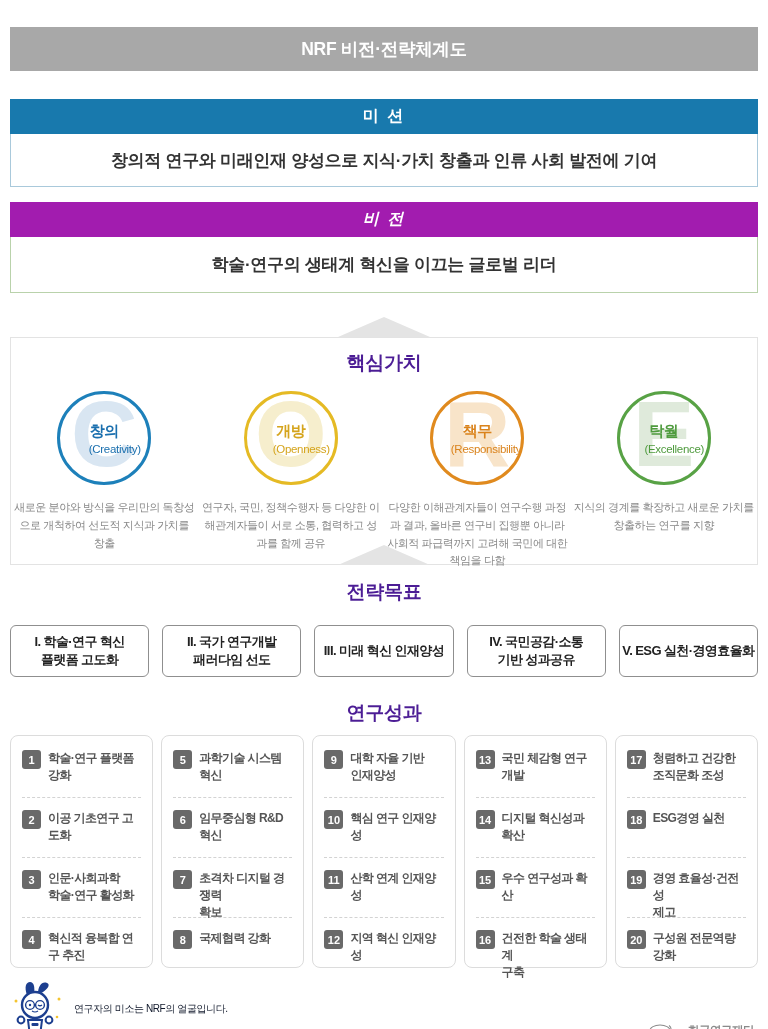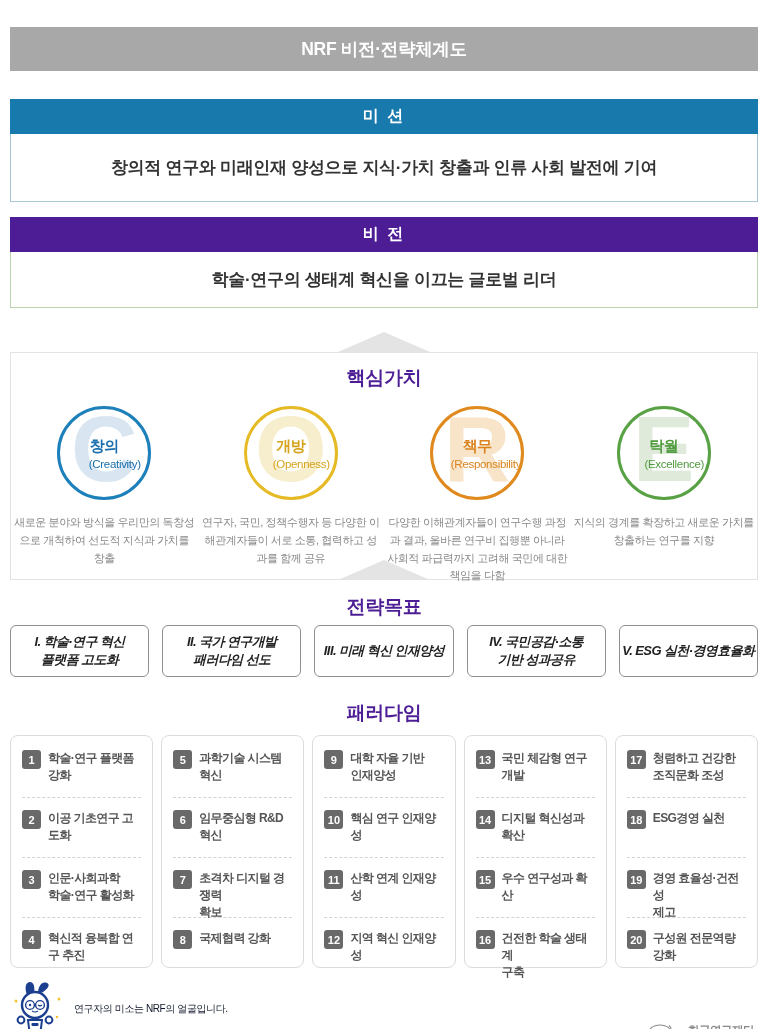--- a/index.html
+++ b/index.html
@@ -18,26 +18,26 @@
   }
 
   
   .band { margin-top:28px; }
   .band + .band { margin-top:15px; }
   .band-label {
     height:35px; color:#fff; font-size:16px; font-weight:bold;
     display:flex; align-items:center; justify-content:center; letter-spacing:2px;
   }
   .band-label.blue { background:#1879ad; }
-  .band-label.green { background:#4c1d95; }
+  .band-label.green { background:#a21caf;font-style:italic; }
   .band-body {
     background:#fff; display:flex; align-items:center; justify-content:center;
     font-size:17px; font-weight:bold; color:#333; letter-spacing:-0.3px;
   }
-  .band-body.blue { border:1px solid #a9c9db; border-top:none; height:68px; }
+  .band-body.blue { border:1px solid #a9c9db; border-top:none; height:53px; }
   .band-body.green { border:1px solid #b9d2ab; border-top:none; height:56px; }
 
   
   .tri {
     width:0; height:0; margin:0 auto;
     border-left:46px solid transparent; border-right:46px solid transparent;
     border-bottom:20px solid #e4e4e4;
   }
   .tri-gap { margin-top:24px; }
 
@@ -68,21 +68,21 @@
   .c3 .value-circle { border:3px solid #e08a1e; } .c3 .big-letter { color:#f8e4c9; } .c3 .value-name,.c3 .value-en { color:#da831c; }
   .c4 .value-circle { border:3px solid #58a245; } .c4 .big-letter { color:#dfeadb; } .c4 .value-name,.c4 .value-en { color:#4f9b3e; }
   .value-desc {
     margin-top:14px; font-size:11px; line-height:1.62; color:#888;
     text-align:center; width:182px; letter-spacing:-0.4px;
   }
   .core-tri { position:absolute; left:50%; bottom:-1px; transform:translateX(-50%); }
 
   
   .goals-title { margin-top:14px; }
-  .goals-row { display:flex; gap:13px; margin-top:5px;font-style:italic; }
+  .goals-row { display:flex; gap:13px; margin-top:20px; }
   .goal-box {
     flex:1; height:52px; border:1px solid #8f8f8f; border-radius:6px; background:#fff;
     display:flex; align-items:center; justify-content:center; text-align:center;
     font-size:13px; font-weight:bold; color:#222; line-height:1.35;
     white-space:pre-line; letter-spacing:-0.6px;
   }
 
   
   .tasks-title { margin-top:23px; }
   .tasks-row { display:flex; gap:8px; margin-top:9px; }
@@ -183,21 +183,21 @@
     <div class="goal-box">I. 학술·연구 혁신
 플랫폼 고도화</div>
     <div class="goal-box">II. 국가 연구개발
 패러다임 선도</div>
     <div class="goal-box">III. 미래 혁신 인재양성</div>
     <div class="goal-box">IV. 국민공감·소통
 기반 성과공유</div>
     <div class="goal-box">V. ESG 실천·경영효율화</div>
   </div>
 
-  <div class="sec-title tasks-title">패러다임</div>
+  <div class="sec-title tasks-title">연구성과</div>
   <div class="tasks-row">
 
     <div class="task-col">
       <div class="task-item">
         <span class="task-num">1</span>
         <span class="task-label">학술·연구 플랫폼 강화</span>
       </div>
       <div class="task-divider"></div>
       <div class="task-item">
         <span class="task-num">2</span>

